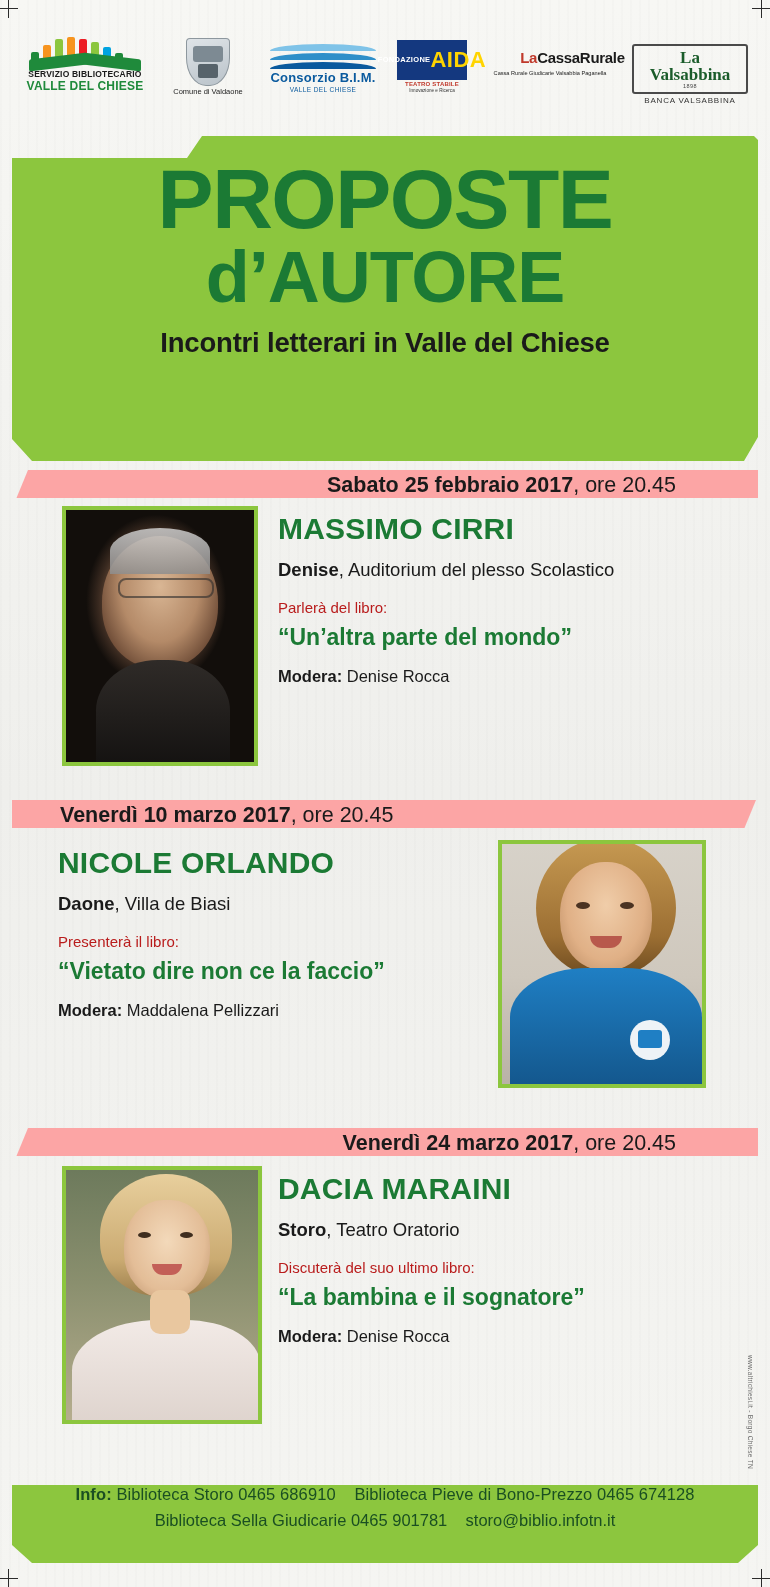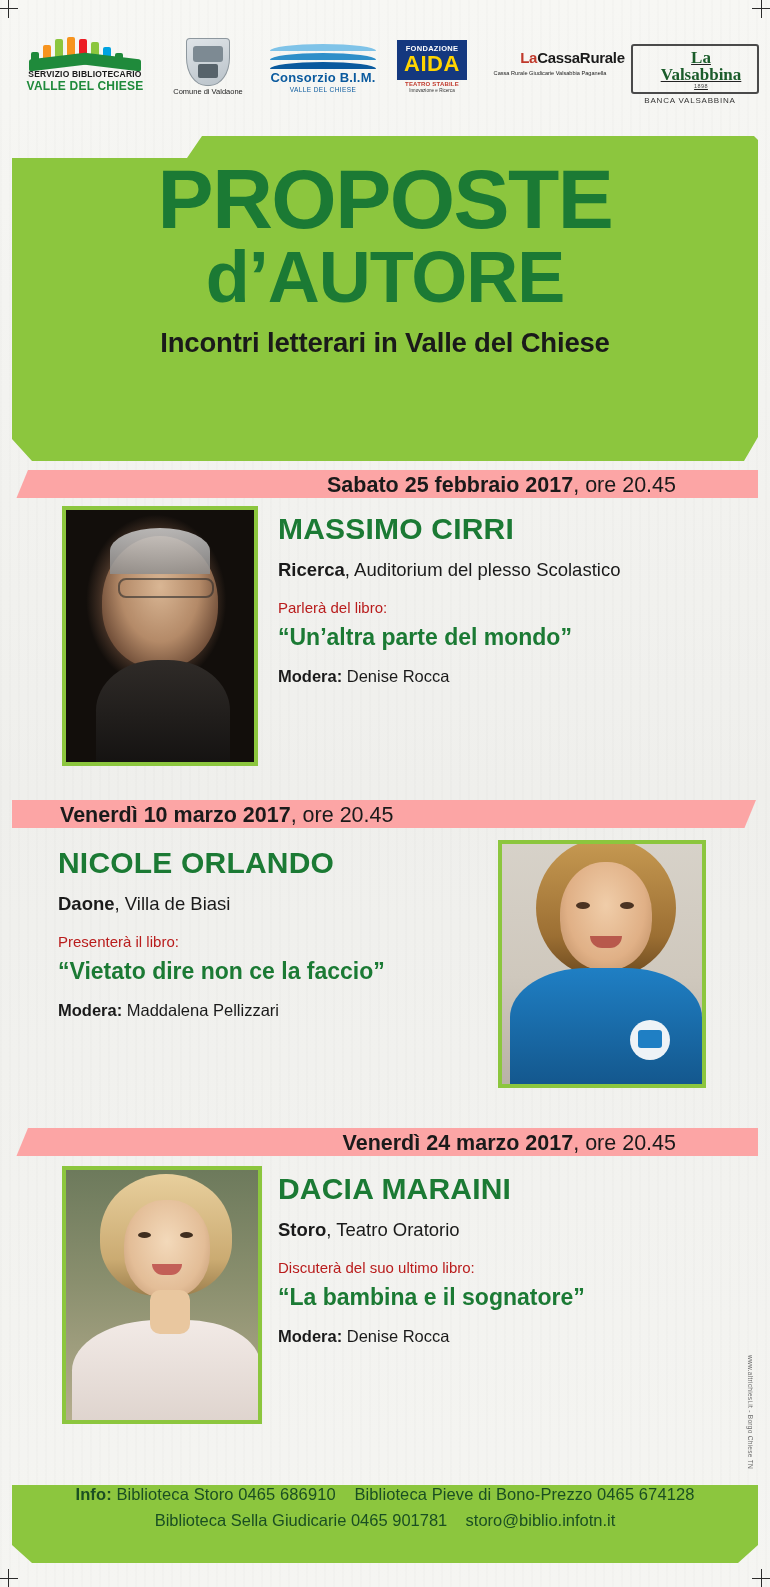--- a/index.html
+++ b/index.html
@@ -118,42 +118,41 @@
   .bim-wave i {
     position: absolute; left: 0; right: 0;
     height: 7px; border-radius: 50%/100% 100% 0 0;
   }
   .bim-t1 { font-size: 13px; font-weight: bold; color: #0a5a9e; letter-spacing:.2px;}
   .bim-t2 { font-size: 6.5px; color: #0a5a9e; letter-spacing: .4px;}
   .logo-aida { width: 74px; padding-top: 2px;}
   .aida-box {
     width: 70px; height: 40px; margin: 0 auto 1px auto;
     background: #14387f; color: #fff;
-    display: flex; flex-direction: column; align-items: center; justify-content: center;
+    display: flex; align-items: center; justify-content: center;
     line-height: 1.05;
   }
   .aida-box .a1 { font-size: 7.5px; font-weight: bold; letter-spacing: .3px;}
   .aida-box .a2 { font-size: 22px; font-weight: bold; color: #ffd400; letter-spacing: .5px;}
   .aida-t { font-size: 6px; color: #c0392b; font-weight: bold; letter-spacing: .2px;}
   .aida-t2 { font-size: 4.6px; color: #333; }
   .logo-cassa { width: 130px; padding-top: 10px;}
   .cassa-row { display: flex; align-items: center; justify-content: center; gap: 4px; }
   .cassa-mark {
     width: 22px; height: 20px; background: #1a1a1a;
     clip-path: polygon(0 18%, 50% 0, 100% 18%, 100% 100%, 0 100%);
   }
   .cassa-name { font-size: 15px; font-weight: bold; color: #1a1a1a; letter-spacing: -.3px; margin-left: 41px;}
   .cassa-name .red { color: #c0392b; }
   .cassa-sub { font-size: 5.6px; color: #222; margin-top: 2px;}
   .logo-vals { width: 118px; padding-top: 6px;}
   .vals-box {
     border: 2px solid #4a4a4a; border-radius: 3px;
-    padding: 3px 4px 2px 16px; width: 104px; margin: 0 auto 2px auto;
+    padding: 3px 4px 2px 4px; width: 104px; margin: 0 auto 2px auto;
     line-height: 1;
-    text-decoration: underline;
   }
   .vals-t1 { font-family: "Liberation Serif", serif; font-size: 17px; color: #1a5c2a; font-weight: bold;}
   .vals-t2 { font-size: 5.5px; color: #444; letter-spacing: .4px; margin-top:1px;}
   .vals-t3 { font-size: 8px; color: #333; letter-spacing: .8px;}
 
   
   .title-banner {
     position: absolute;
     top: 136px; left: 12px;
     width: 746px; height: 325px;
@@ -341,21 +340,21 @@
           radial-gradient(ellipse 70px 86px at 48% 36%, #c9a183 0%, #8d654a 52%, #3a2a20 82%, #120e0b 100%),
           linear-gradient(180deg,#14110f 0%, #0b0908 100%);">
         <div style="position:absolute;left:36px;top:26px;width:116px;height:132px;border-radius:50% 50% 46% 46%;background:radial-gradient(ellipse at 50% 38%, #d9b694 0%, #b48a68 48%, #6d4b36 78%, #2a1d15 100%);"></div>
         <div style="position:absolute;left:44px;top:18px;width:100px;height:46px;border-radius:50% 50% 0 0;background:linear-gradient(180deg,#cfcfcf,#8e8e8e);opacity:.85;"></div>
         <div style="position:absolute;left:52px;top:68px;width:92px;height:16px;border:2px solid #2b2b2b;border-radius:8px;opacity:.6;"></div>
         <div style="position:absolute;left:30px;top:150px;width:134px;height:110px;background:linear-gradient(180deg,#2f2b28,#131110);border-radius:46% 46% 0 0;"></div>
       </div>
     </div>
     <div class="ev-text" style="left:278px;top:42px;width:440px;">
       <div class="ev-name">MASSIMO CIRRI</div>
-      <div class="ev-place"><b>Ricerca</b><span>, Auditorium del plesso Scolastico</span></div>
+      <div class="ev-place"><b>Denise</b><span>, Auditorium del plesso Scolastico</span></div>
       <div class="ev-lead">Parlerà del libro:</div>
       <div class="ev-book">“Un’altra parte del mondo”</div>
       <div class="ev-mod"><b>Modera:</b><span> Denise Rocca</span></div>
     </div>
   </div>
 
   <div class="event" style="top:800px;">
     <div class="date-band band-left">
       <div class="date-text">
         <b>Venerdì 10 marzo 2017</b><span>, ore 20.45</span>

